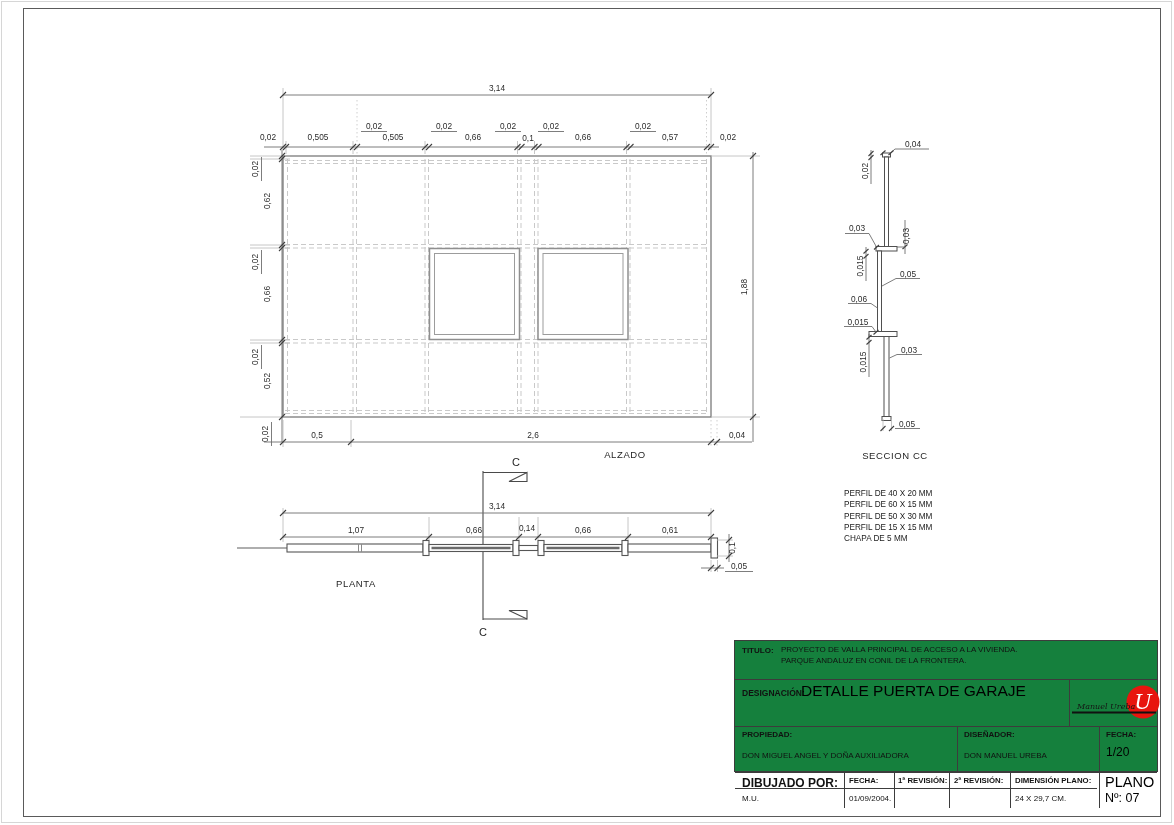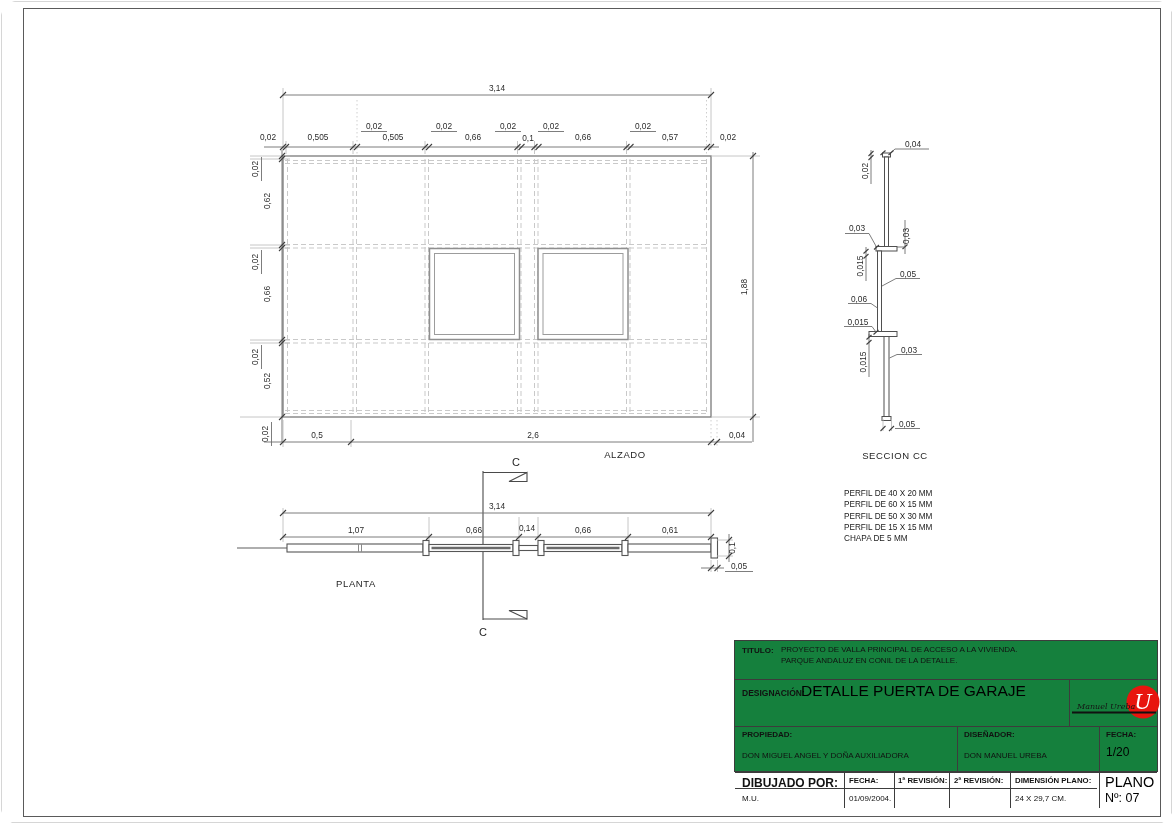--- a/index.html
+++ b/index.html
@@ -1,17 +1,17 @@
 <!DOCTYPE html>
 <html><head>
 <meta charset="utf-8">
 <style>
   html,body{margin:0;padding:0;background:#ffffff;}
   .sheet{position:relative;width:1174px;height:825px;background:#ffffff;overflow:hidden;
-         font-family:"Liberation Sans",sans-serif;border-radius:21px;}
+         font-family:"Liberation Sans",sans-serif;}
   .sheet-edge{position:absolute;left:1px;top:1px;right:2px;bottom:2px;border:1px solid #d6d6d6;}
   .frame{position:absolute;left:23px;top:8px;width:1138px;height:809px;border:1.6px solid #5a5a5a;box-sizing:border-box;}
   svg{position:absolute;left:0;top:0;}
 
   
   .solid{fill:none;stroke:#7a7a7a;stroke-width:1.3;}
   .thin{fill:none;stroke:#8a8a8a;stroke-width:1;}
   .dl{stroke:#c9c9c9;stroke-width:1;fill:none;stroke-dasharray:5 3;}
   .dot{stroke:#c2c2c2;stroke-width:0.8;fill:none;stroke-dasharray:1.5 2.5;}
   .dim{stroke:#6e6e6e;stroke-width:0.9;fill:none;}
@@ -350,21 +350,21 @@
     <div class="tb-v" style="left:334px;top:38px;height:47px"></div>
     <div class="tb-v" style="left:222px;top:85px;height:46px"></div>
     <div class="tb-v" style="left:364px;top:85px;height:82px"></div>
     <div class="tb-v" style="left:109px;top:131px;height:36px"></div>
     <div class="tb-v" style="left:159px;top:131px;height:36px"></div>
     <div class="tb-v" style="left:214px;top:131px;height:36px"></div>
     <div class="tb-v" style="left:275px;top:131px;height:36px"></div>
 
     <div class="lbl" style="left:7px;top:5px">TITULO:</div>
     <div class="val" style="left:46px;top:4px">PROYECTO DE VALLA PRINCIPAL DE ACCESO A LA VIVIENDA.</div>
-    <div class="val" style="left:46px;top:15px">PARQUE ANDALUZ EN CONIL DE LA DETALLE.</div>
+    <div class="val" style="left:46px;top:15px">PARQUE ANDALUZ EN CONIL DE LA FRONTERA.</div>
 
     <div class="lbl" style="left:7px;top:47px;font-size:8.5px">DESIGNACIÓN:</div>
     <div class="big" style="left:66px;top:41px;font-size:15.5px">DETALLE PUERTA DE GARAJE</div>
 
     <svg class="logo-svg" width="90" height="47">
       <circle cx="74" cy="23" r="16.5" fill="#e8150e"></circle>
       <line x1="3" y1="33.5" x2="87" y2="33.5" stroke="#111" stroke-width="2.2"></line>
       <text class="sig" x="8" y="30">Manuel Ureba</text>
       <text class="mono" x="74" y="30" text-anchor="middle">U</text>
     </svg>

